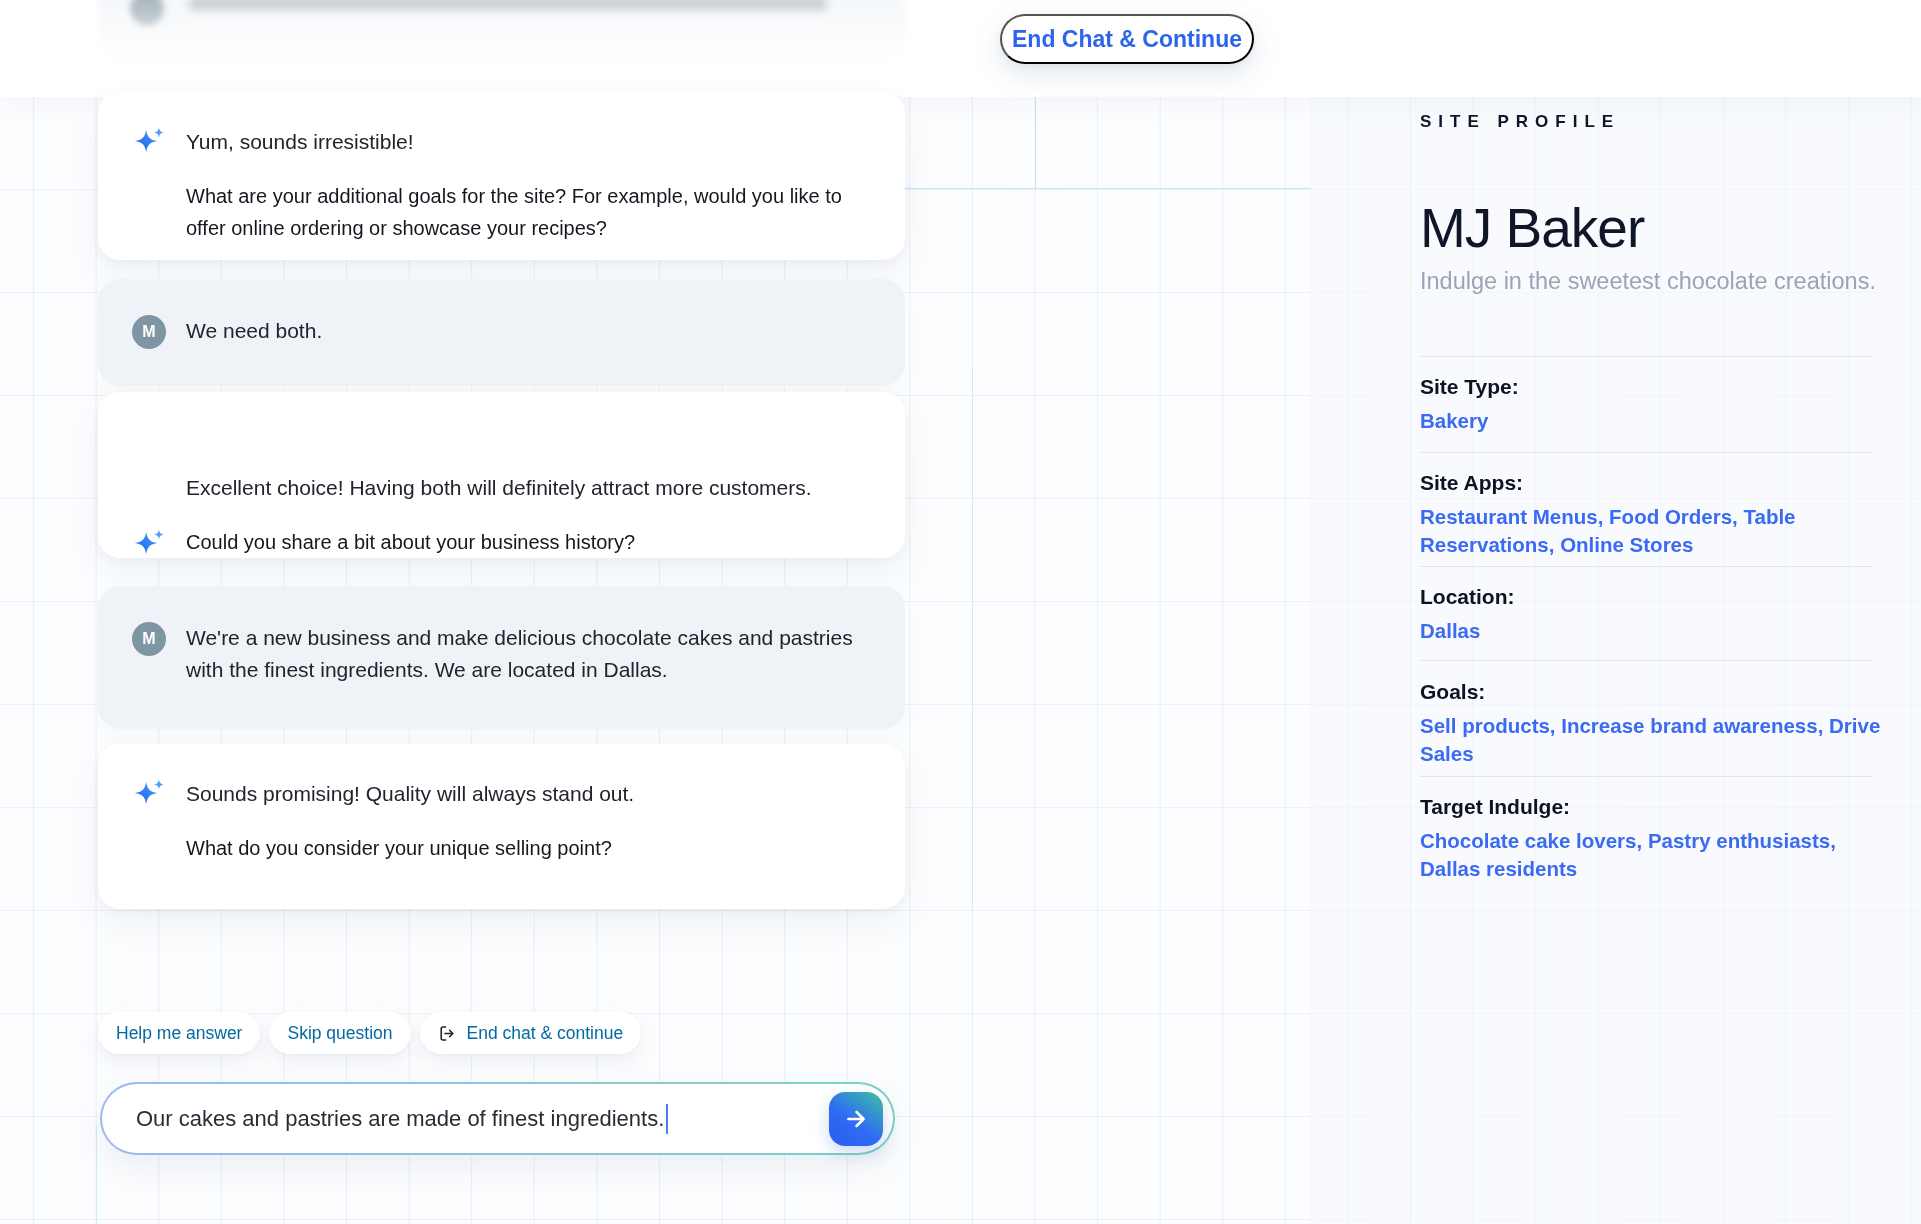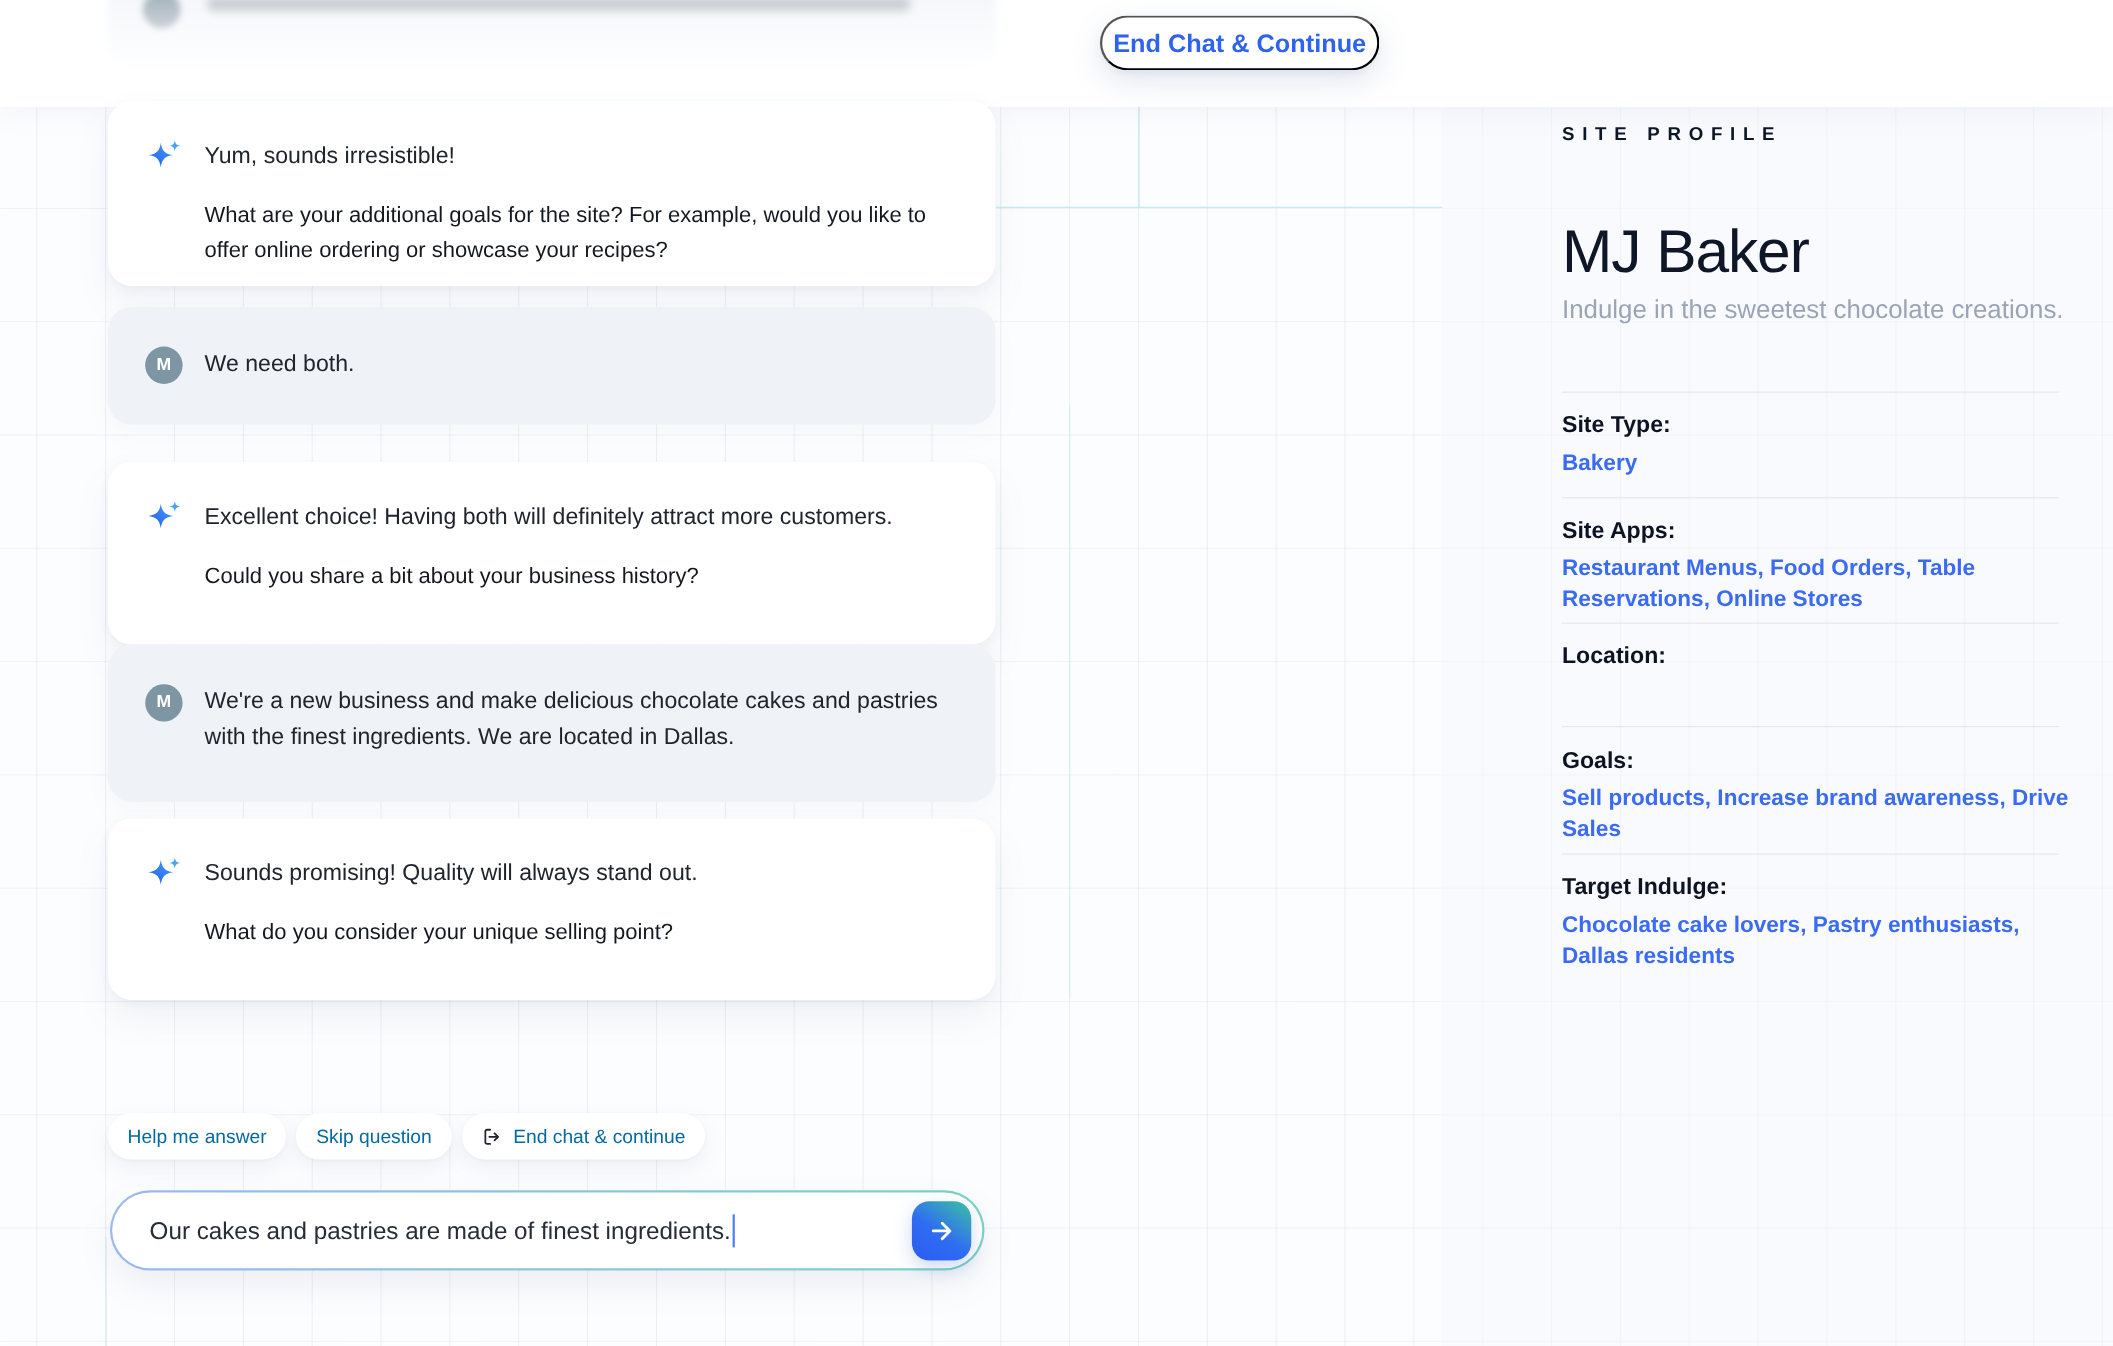--- a/index.html
+++ b/index.html
@@ -42,21 +42,21 @@
     box-shadow:0 10px 28px rgba(90,115,165,.18), 0 2px 6px rgba(90,115,165,.08); }
 
   
   .msg { position:absolute; left:98px; width:807px; border-radius:22px; display:flex; gap:20px; z-index:3; }
   .msg.ai   { background:#fff; padding:34px 34px 0 34px;
     box-shadow:0 16px 32px rgba(95,115,155,.08), 0 3px 8px rgba(95,115,155,.05); }
   .msg.user { background:#eff3f8; padding:36px 34px 0 34px;
     box-shadow:0 10px 22px rgba(95,115,155,.04); }
   .m1 { top:92px;  height:168px; }
   .m2 { top:279px; height:107px; }
-  .m3 { top:420px; height:166px; }
+  .m3 { top:392px; height:166px;align-items:flex-end; }
   .m4 { top:586px; height:143px; }
   .m5 { top:744px; height:165px; }
 
   .msg-gutter { flex:0 0 34px; }
   .sparkle { width:34px; height:30px; display:block; }
   .avatar { width:34px; height:34px; border-radius:50%; background:#7e95a3; color:#fff;
     display:flex; align-items:center; justify-content:center; font-size:16px; font-weight:700; }
 
   .msg-body { flex:1; min-width:0; }
   .msg-text { font-size:21px; line-height:32px; color:#20252d; }
@@ -224,20 +224,21 @@
     <div class="divider" style="top:356px"></div>
     <div class="f-label" style="top:374px">Site Type:</div>
     <div class="f-value" style="top:407px">Bakery</div>
 
     <div class="divider" style="top:452px"></div>
     <div class="f-label" style="top:470px">Site Apps:</div>
     <div class="f-value" style="top:503px">Restaurant Menus, Food Orders, Table Reservations, Online Stores</div>
 
     <div class="divider" style="top:566px"></div>
     <div class="f-label" style="top:584px">Location:</div>
+    <div class="f-value" style="top:617px">Dallas</div>
 
     <div class="divider" style="top:660px"></div>
     <div class="f-label" style="top:679px">Goals:</div>
     <div class="f-value" style="top:712px">Sell products, Increase brand awareness, Drive Sales</div>
 
     <div class="divider" style="top:776px"></div>
     <div class="f-label" style="top:794px">Target Indulge:</div>
     <div class="f-value" style="top:827px">Chocolate cake lovers, Pastry enthusiasts, Dallas residents</div>
   </div>
 

